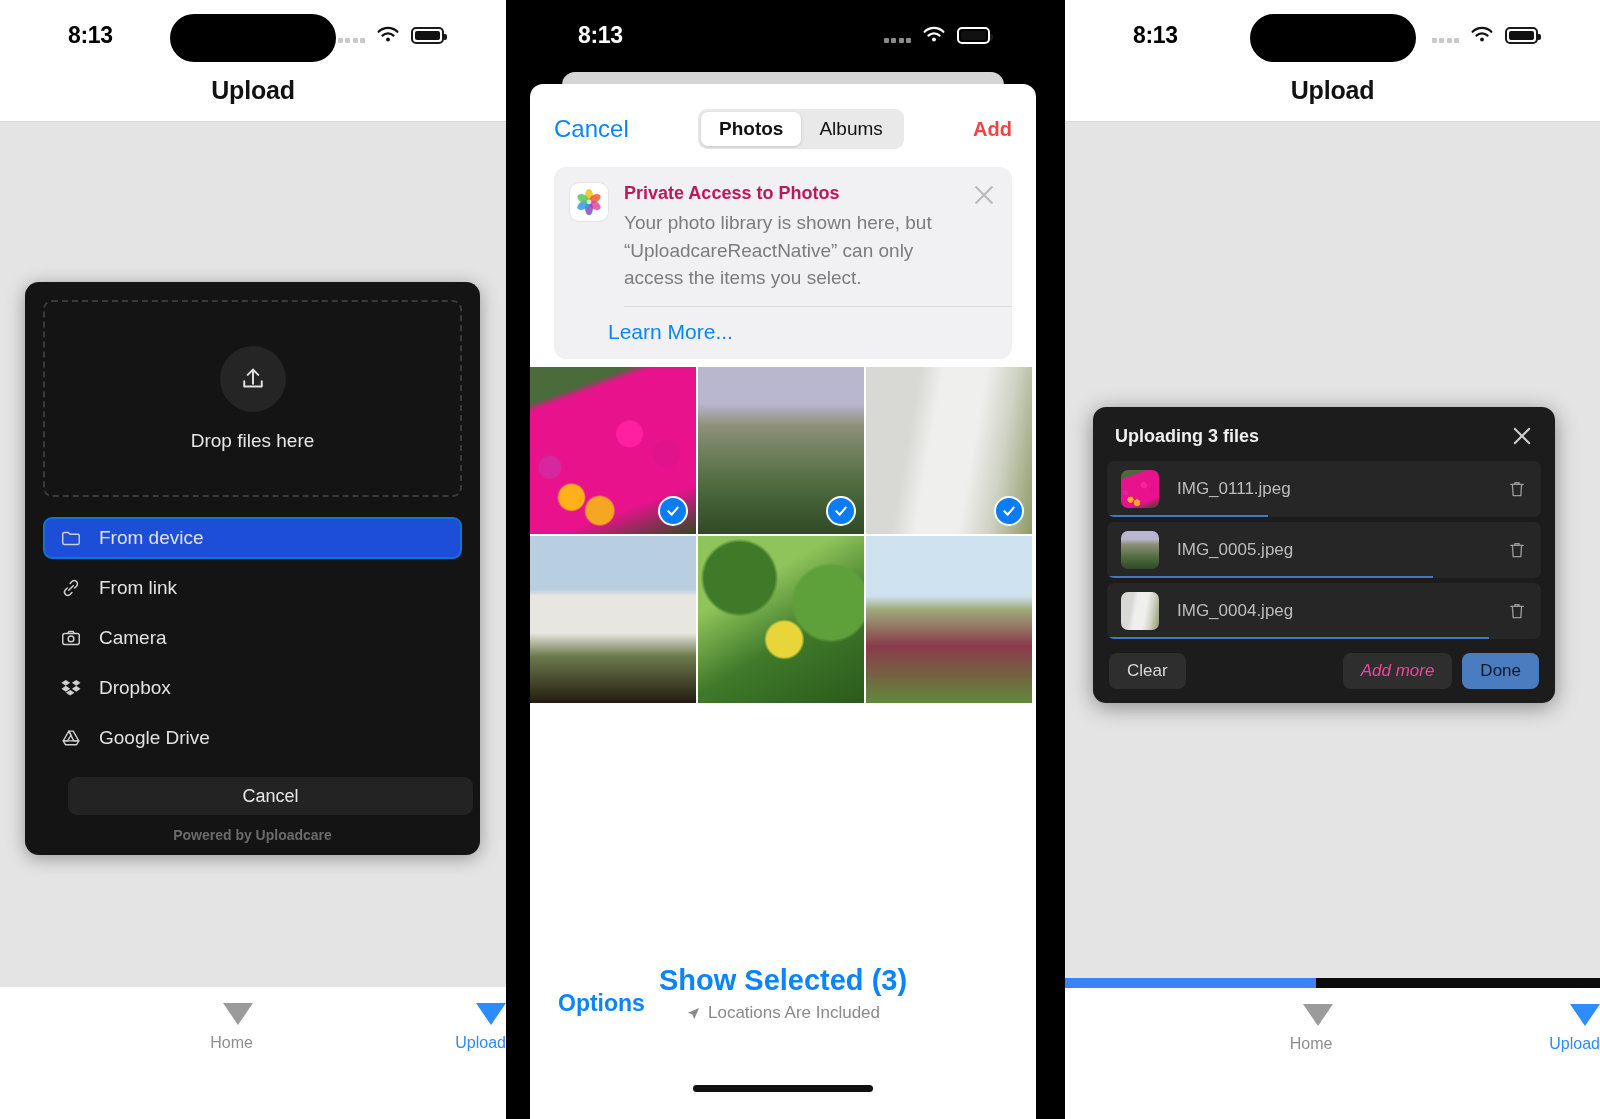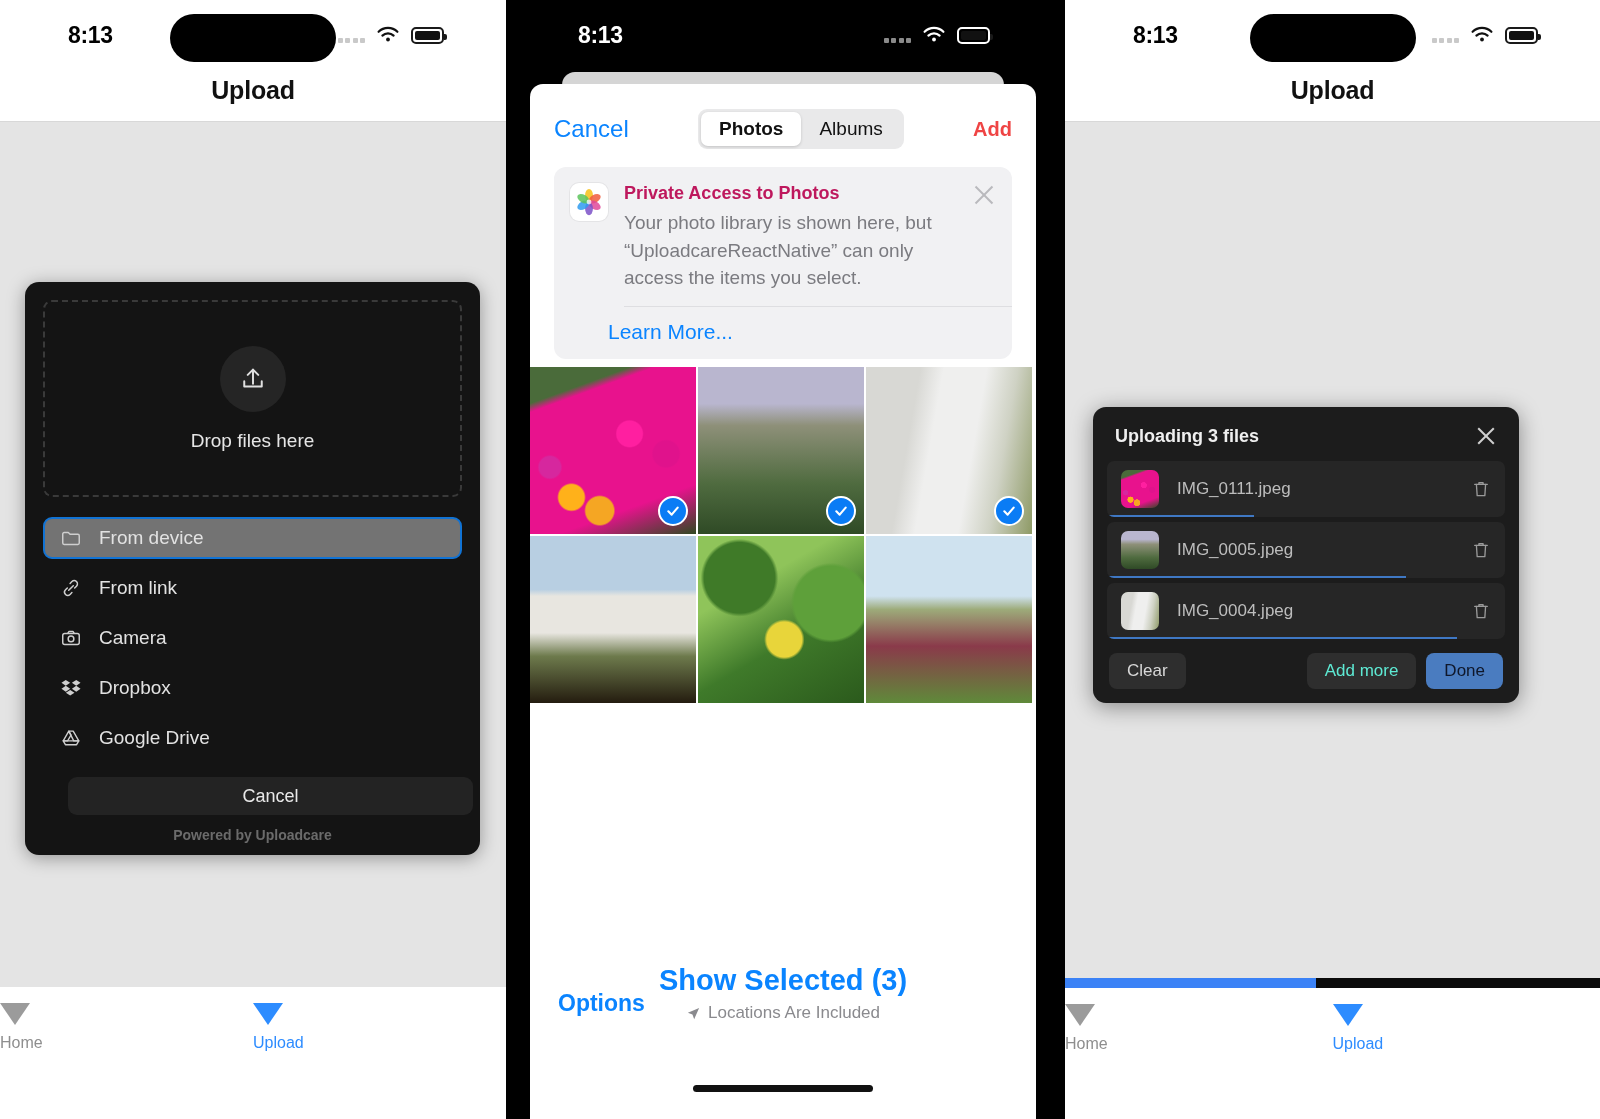--- a/index.html
+++ b/index.html
@@ -59,66 +59,66 @@
     width: 66px; height: 66px; border-radius: 50%; background: #252525;
     display: flex; align-items: center; justify-content: center;
   }
   .uc-drop-label { font-size: 19px; color: #e6e6e6; }
   .uc-list { margin-top: 16px; }
   .uc-item {
     display: flex; align-items: center; gap: 16px;
     height: 42px; padding: 0 14px; border-radius: 9px; margin-bottom: 0px;
     border: 2px solid transparent;
   }
-  .uc-item.sel { border-color: #1173d4; background: #737373; margin-top: 20px; }
+  .uc-item.sel { border-color: #1173d4; background: #1d4ed8; margin-top: 20px; }
   .uc-item .lbl { font-size: 19px; color: #e2e2e2; }
   .uc-item .ico { width: 24px; height: 24px; display:flex; align-items:center; justify-content:center; }
   .uc-sep { height: 8px; }
   .uc-cancel {
     margin: 18px 0 0 25px; width: 405px; height: 38px; border-radius: 9px;
     background: #232323; color: #e8e8e8; font-size: 18px;
     display: flex; align-items: center; justify-content: center; border: none;
     font-family: inherit;
   }
   .uc-powered { text-align: center; font-size: 14px; color: #6b6b6b; margin-top: 12px; font-weight: 700; }
 
   
   .tabbar { position: relative; height: 178px; background: #ffffff; }
   .p1 .tabbar, .p3 .tabbar { height: 178px; }
   .tabs { display: flex; padding-top: 16px; }
-  .tab { flex: 1; display: flex; flex-direction: column; align-items: flex-start; gap: 9px; }
+  .tab { flex: 1; display: flex; flex-direction: column; align-items: flex-end; gap: 9px; }
   .tri { width: 0; height: 0; border-left: 15px solid transparent; border-right: 15px solid transparent; border-top: 22px solid #9b9b9b; }
   .tri.on { border-top-color: #2d8cff; }
   .tab .t { font-size: 16px; color: #8e8e8e; }
   .tab .t.on { color: #2d8cff; }
 
   
   .upstrip { position: absolute; left: 0; right: 0; bottom: 0; height: 10px; background: #0b0b0b; }
   .upstrip > i { display: block; height: 100%; background: #3b82f6; }
 
   
   .ul-dialog {
-    position: absolute; left: 28px; top: 0px; width: 426px;
+    position: absolute; left: 28px; top: 0px; width: 462px;
     background: #1c1c1c; border-radius: 13px; padding: 14px 14px 12px 14px;
     box-shadow: 0 4px 22px rgba(0,0,0,.4);
   }
   .ul-head { display: flex; align-items: center; justify-content: space-between; padding: 4px 8px 14px 8px; }
   .ul-title { font-size: 18px; color: #efefef; font-weight: 700; }
   .ul-x { width: 22px; height: 22px; position: relative; }
   .ul-x::before, .ul-x::after { content:''; position:absolute; left:0; top:10px; width:22px; height:2px; background:#cfcfcf; }
   .ul-x::before { transform: rotate(45deg); } .ul-x::after { transform: rotate(-45deg); }
   .ul-row { position: relative; height: 56px; background: #262626; border-radius: 7px; display: flex; align-items: center; padding: 0 14px; margin-bottom: 5px; overflow: hidden; }
   .ul-thumb { width: 38px; height: 38px; border-radius: 7px; flex: none; overflow: hidden; }
   .ul-name { margin-left: 18px; font-size: 17px; color: #bdbdbd; flex: 1; }
   .ul-trash { width: 20px; height: 22px; position: relative; flex:none; }
   .ul-prog { position: absolute; left: 0; bottom: 0; height: 2px; background: #3f78c4; }
   .ul-foot { display: flex; align-items: center; padding: 9px 2px 2px 2px; }
   .ul-btn { height: 36px; padding: 0 18px; border-radius: 8px; font-size: 17px; display: flex; align-items: center; justify-content: center; border: none; font-family: inherit; }
   .ul-clear { background: #2e2e2e; color: #d8d8d8; }
-  .ul-addmore { background: #2e2e2e; color: #5eead4; margin-left: auto; }
+  .ul-addmore { background: #2e2e2e; color: #ec4899; margin-left: auto; font-style: italic; }
   .ul-done { background: #4a7cc0; color: #0f172a; margin-left: 10px; }
 
   
   .pp-backsheet { position:absolute; left: 56px; top: 72px; width: 442px; height: 60px; background:#d5d5d5; border-radius: 13px 13px 0 0; }
   .pp-sheet { position: absolute; left: 24px; top: 84px; width: 506px; background: #ffffff; border-radius: 13px 13px 0 0; height: 1035px; }
   .pp-head { display: flex; align-items: center; justify-content: space-between; padding: 25px 24px 0 24px; }
   .pp-cancel { font-size: 24px; color: #0a84ff; }
   .pp-add { font-size: 20px; color: #ef4444; font-weight: 700; }
   .pp-seg { background: #e9e9ea; border-radius: 9px; padding: 3px; display: flex; }
   .pp-seg span { font-size: 19px; padding: 6px 18px; border-radius: 7px; color: #111; }

